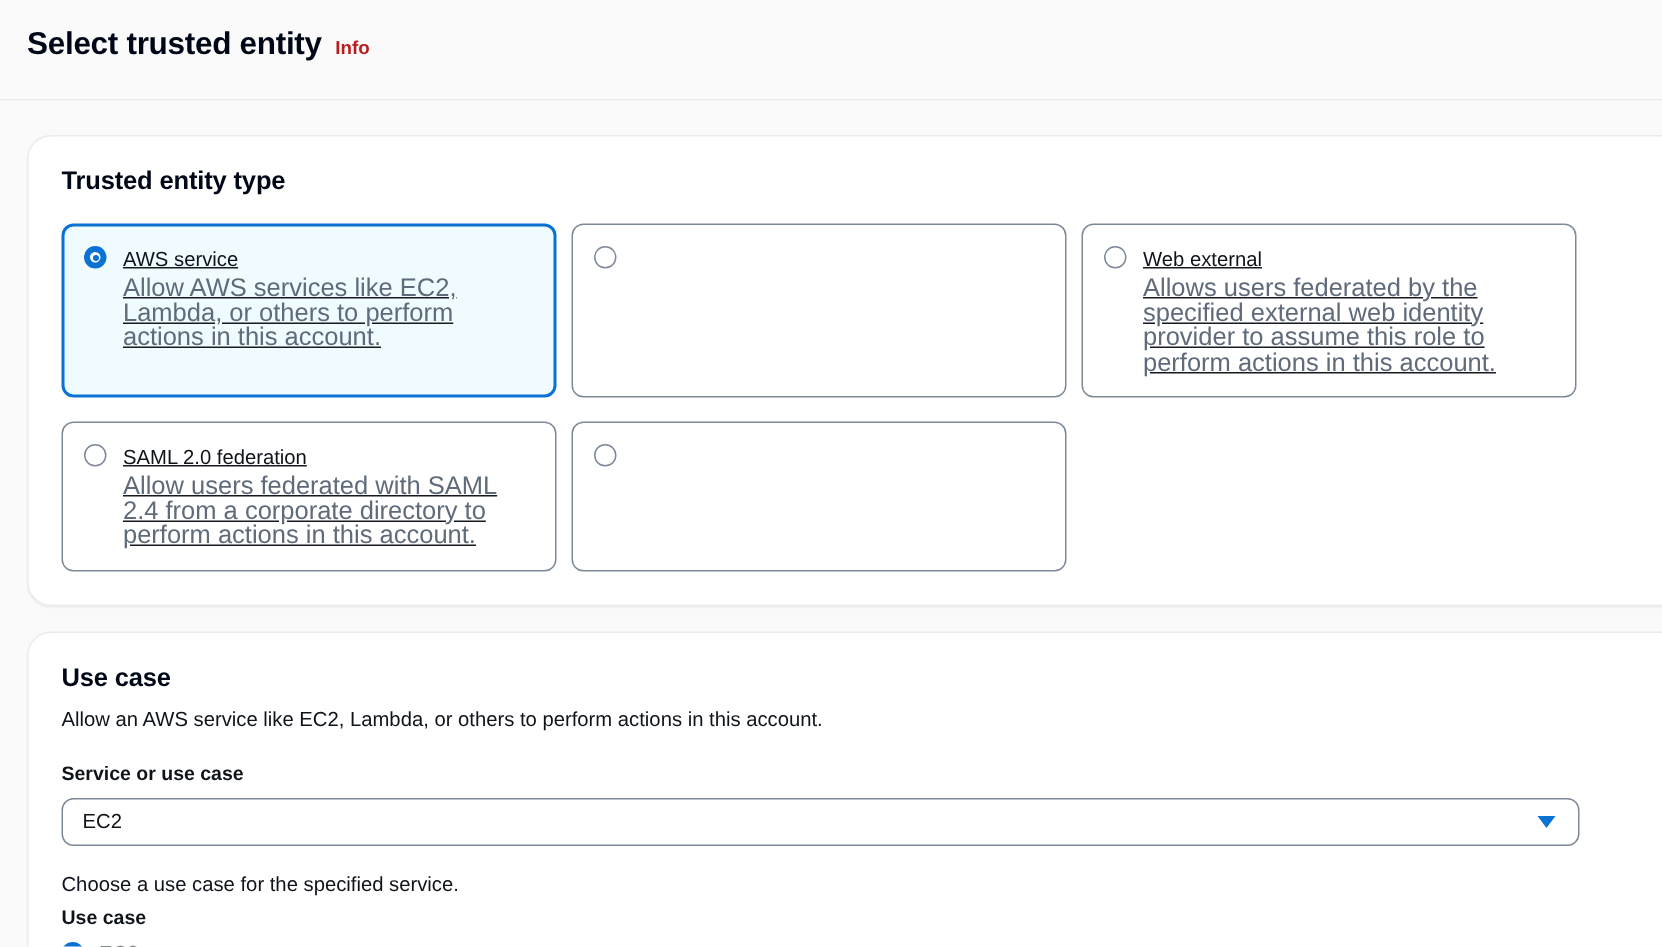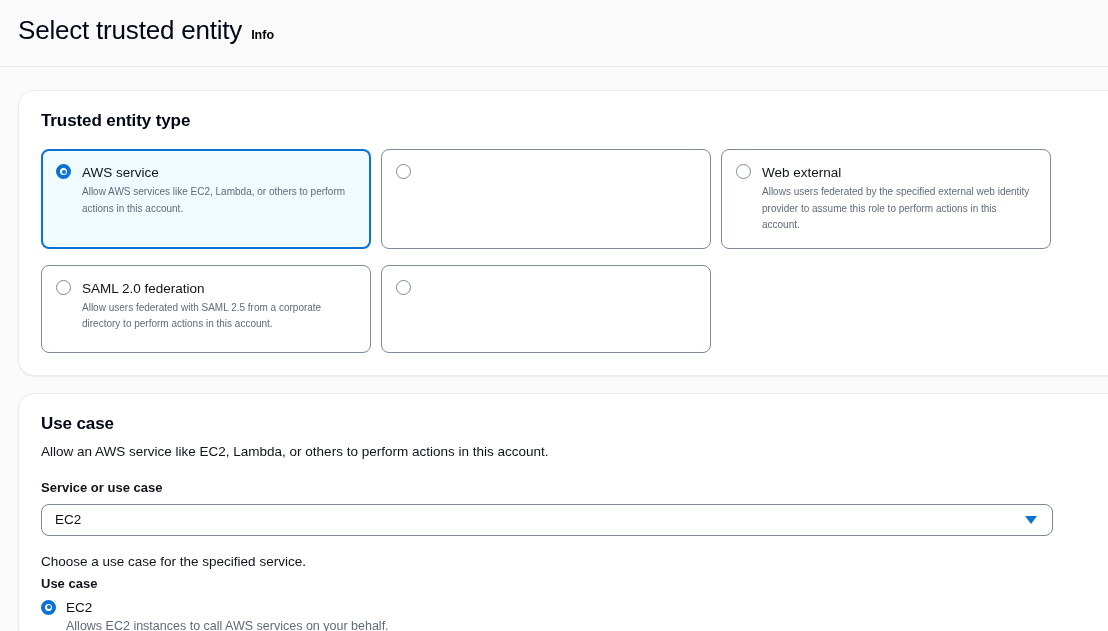--- a/index.html
+++ b/index.html
@@ -20,30 +20,30 @@
     height: 67px;
     box-sizing: border-box;
     padding: 18px 0 0 18px;
     display: flex;
     align-items: baseline;
     gap: 9px;
     border-bottom: 1px solid #eaeded;
     background: #fafafa;
   }
   .page-title {
-    font-size: 26px;
-    font-weight: normal;
+    font-size: 21px;
+    font-weight: bold;
     color: #000716;
     letter-spacing: -0.2px;
     line-height: 24px;
   }
   .info-link {
     font-size: 12.5px;
     font-weight: bold;
-    color: #000000;
+    color: #b91c1c;
     cursor: pointer;
     line-height: 14px;
   }
 
   
   .panel {
     background: #ffffff;
     border: 1px solid #e9ebed;
     border-radius: 16px;
     box-sizing: border-box;
@@ -85,34 +85,35 @@
     border: 1px solid #7d8998;
     border-radius: 8px;
     background: #ffffff;
     box-sizing: border-box;
     padding: 13px 14px 14px 14px;
     display: flex;
     gap: 11px;
     align-items: flex-start;
     cursor: pointer;
     min-height: 88px;
+    text-decoration: underline;
   }
   .tile.selected {
     border: 2px solid #0972d3;
     background: #f0fbff;
     padding: 12px 13px 13px 13px;
   }
   .tile-body { padding-top: 1px; }
   .tile-label {
     font-size: 13.5px;
     color: #0f141a;
     line-height: 17px;
   }
   .tile-desc {
-    font-size: 10px;
+    font-size: 17px;
     color: #5f6b7a;
     line-height: 16.5px;
     margin-top: 3px;
     max-width: 282px;
   }
 
   
   .radio {
     width: 15px;
     height: 15px;
@@ -238,21 +239,21 @@
       <div class="tile-body">
         <div class="tile-label">Web external</div>
         <div class="tile-desc">Allows users federated by the specified external web identity provider to assume this role to perform actions in this account.</div>
       </div>
     </div>
 
     <div class="tile">
       <span class="radio"></span>
       <div class="tile-body">
         <div class="tile-label">SAML 2.0 federation</div>
-        <div class="tile-desc">Allow users federated with SAML 2.5 from a corporate directory to perform actions in this account.</div>
+        <div class="tile-desc">Allow users federated with SAML 2.4 from a corporate directory to perform actions in this account.</div>
       </div>
     </div>
 
     <div class="tile">
       <span class="radio"></span>
     </div>
 
   </div>
 </div>
 

